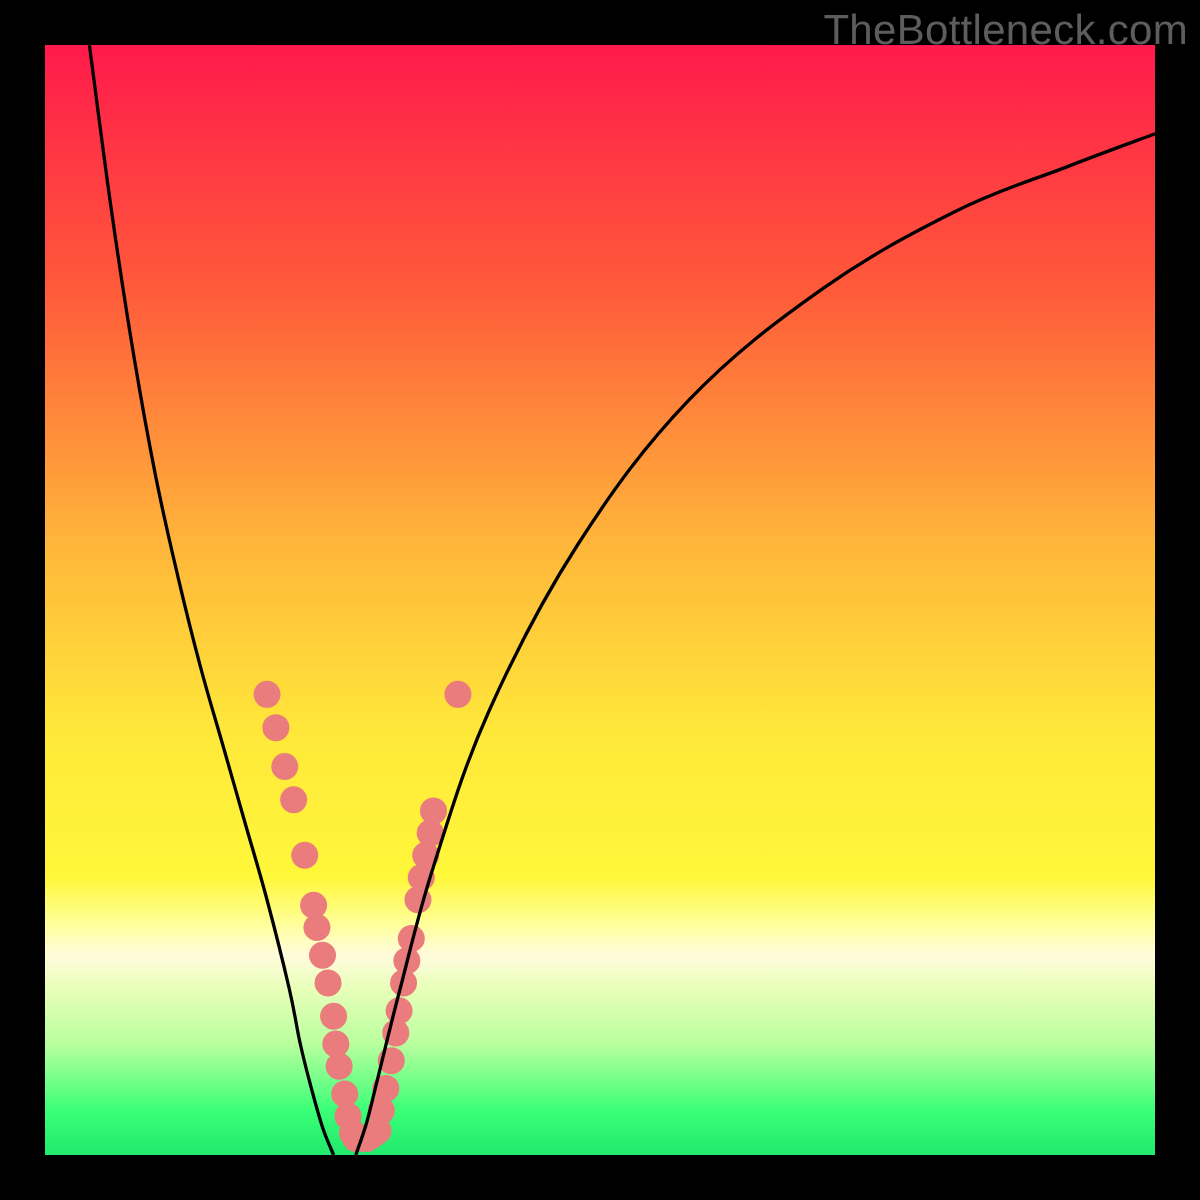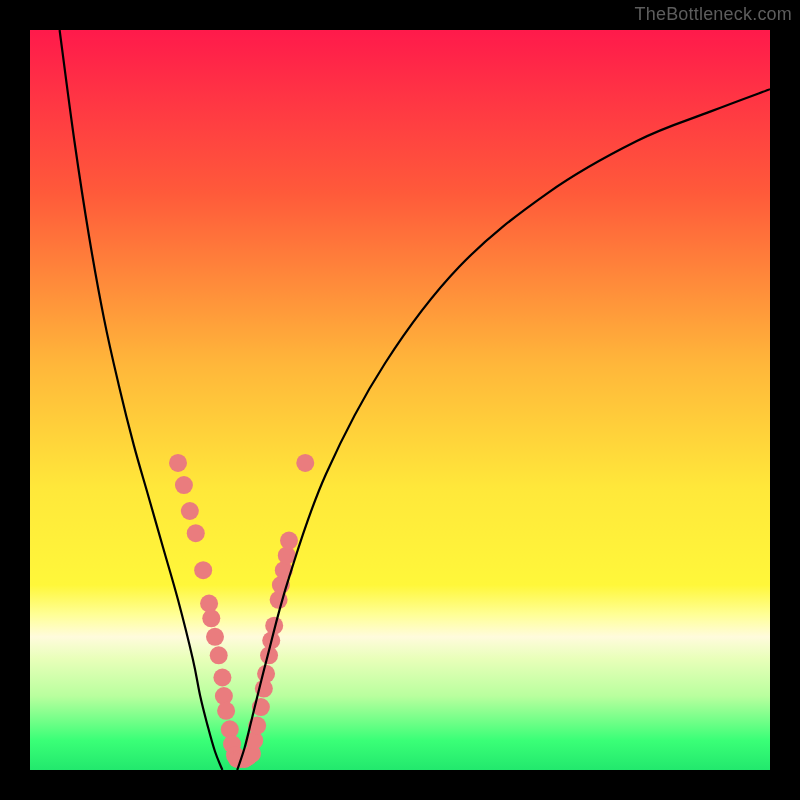--- a/index.html
+++ b/index.html
@@ -29,21 +29,21 @@
     inset: 0;
   }
   .svg-layer {
     position: absolute;
     inset: 0;
   }
   .watermark {
     position: absolute;
     right: 8px;
     top: 4px;
-    font-size: 18px;
+    font-size: 28px;
     font-weight: 500;
     color: #5d5d5d;
     letter-spacing: 0.2px;
   }
 </style>
 </head>
 <body>
 
 <div class="frame">
   <div class="watermark">TheBottleneck.com</div>

